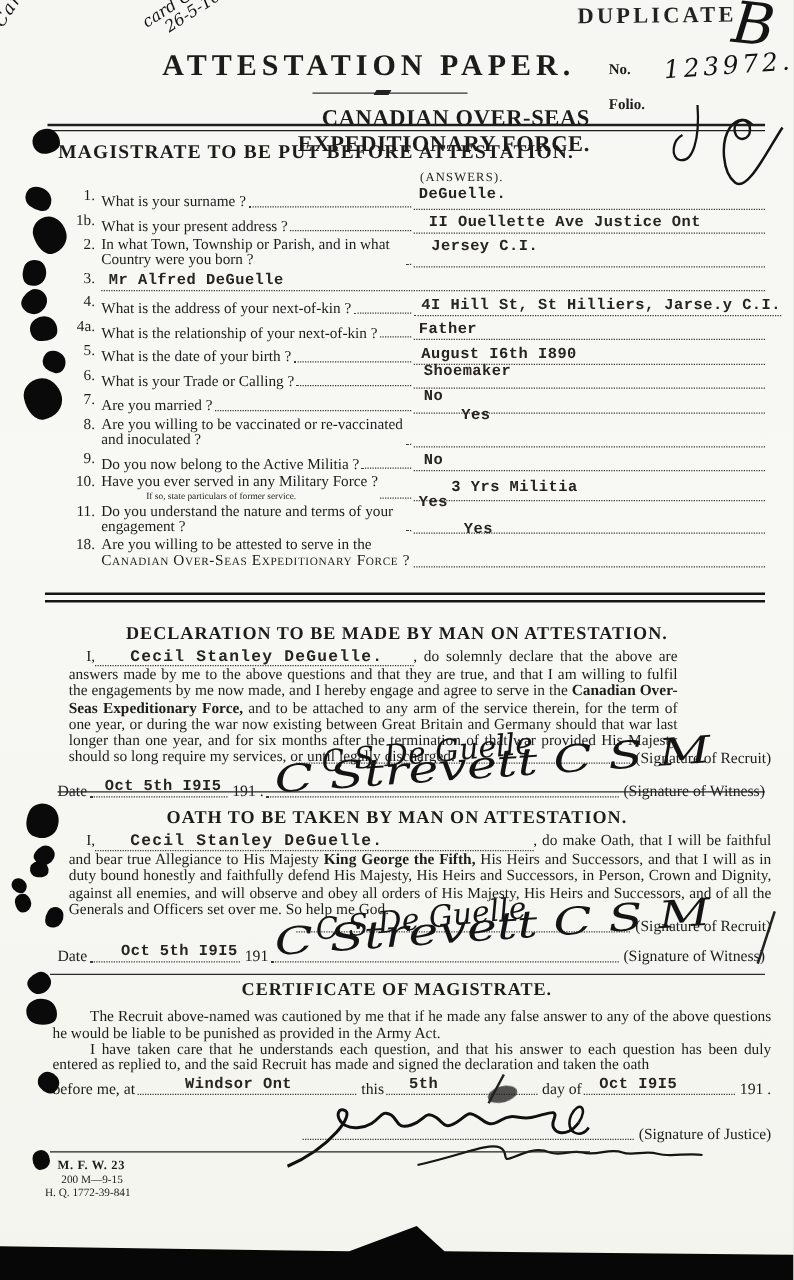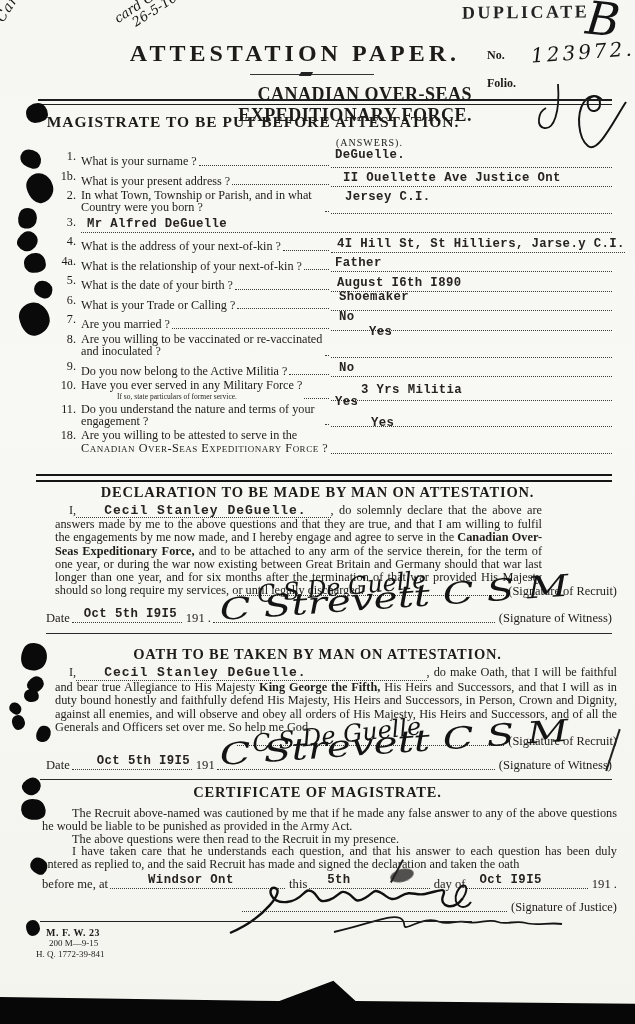--- a/index.html
+++ b/index.html
@@ -238,21 +238,21 @@
         <span class="qcell">
           <span><span class="qtext">Are you willing to be attested to serve in the</span><span class="qsc">Canadian Over-Seas Expeditionary Force ?</span></span>
         </span>
         <span class="acell">
           <span class="typed" style="padding-left: 40px; transform: translateY(-19px);">Yes</span>
         </span>
       </div>
     </div>
   <div class="abs rule-mid"></div>
 
-  <div class="abs" style="left:0;top:484px;width:560px;">
+  <div class="abs" style="left:0;top:499px;width:560px;">
     <div class="sec-head">DECLARATION TO BE MADE BY MAN ON ATTESTATION.</div>
     <p class="para"><span>I,</span><span class="namefill"><span class="typed">Cecil Stanley DeGuelle.</span></span><span>, do solemnly declare that the above are answers made by me to the above questions and that they are true, and that I am willing to fulfil the engagements by me now made, and I hereby engage and agree to serve in the </span><b>Canadian Over-Seas Expeditionary Force,</b><span> and to be attached to any arm of the service therein, for the term of one year, or during the war now existing between Great Britain and Germany should that war last longer than one year, and for six months after the termination of that war provided His Majesty should so long require my services, or until legally discharged.</span></p>
     <div class="sigrow abs" style="left:235px;top:100px;width:382px;">
       <span class="dotline">
         <span class="script sig-script" style="left:20px;top:-22px;transform:rotate(-5deg);">C S De Guelle</span>
       </span>
       <span class="siglabel">(Signature of Recruit)</span>
     </div>
     <div class="daterow abs" style="left:46px;top:127px;width:566px;">
       <span class="dstub">Date</span>
@@ -287,21 +287,20 @@
         <span class="script sig-script" style="left:4px;top:-32px;font-size:30px;transform:rotate(-4deg) scaleX(1.35);transform-origin:left bottom;">C Strevett C S M</span>
       </span>
       <span class="siglabel">(Signature of Witness)</span>
     </div>
   </div>
   <div class="abs rule-thin" style="left:40px;top:779px;width:572px;"></div>
 
   <div class="abs" style="left:0;top:784px;width:635px;">
     <div class="sec-head">CERTIFICATE OF MAGISTRATE.</div>
     <p class="para" style="margin-left:42px;text-indent:30px;margin-top:6px;line-height:12.8px;">The Recruit above-named was cautioned by me that if he made any false answer to any of the above questions he would be liable to be punished as provided in the Army Act.</p>
-    <p class="para" style="margin-left:42px;text-indent:30px;margin-top:0;line-height:12.8px;">The above questions were then read to the Recruit in my presence.</p>
     <p class="para" style="margin-left:42px;text-indent:30px;margin-top:0;line-height:12.8px;">I have taken care that he understands each question, and  that his answer to each question has been duly entered as replied to, and the said Recruit has made and signed the declaration and taken the oath</p>
     <div class="beforerow">
       <span class="dstub">before me, at</span>
       <span class="dotline" style="min-width:175px;">
         <span class="typed" style="position:absolute;left:38px;top:-15px;">Windsor Ont</span>
       </span>
       <span class="dstub">this</span>
       <span class="dotline" style="min-width:75px;">
         <span class="typed" style="position:absolute;left:18px;top:-15px;">5th</span>
       </span>

